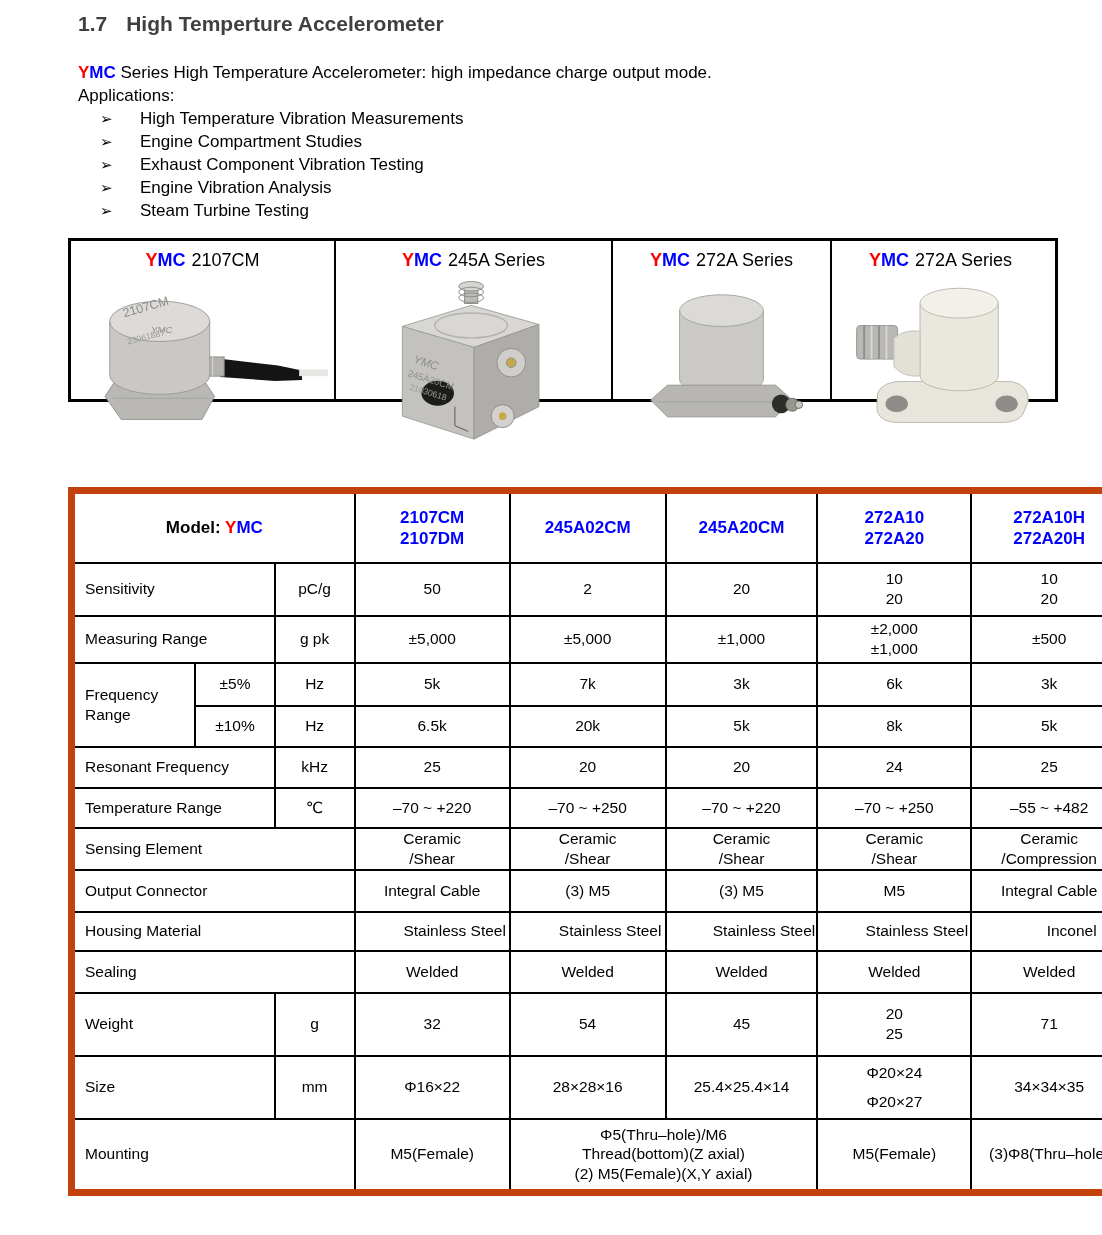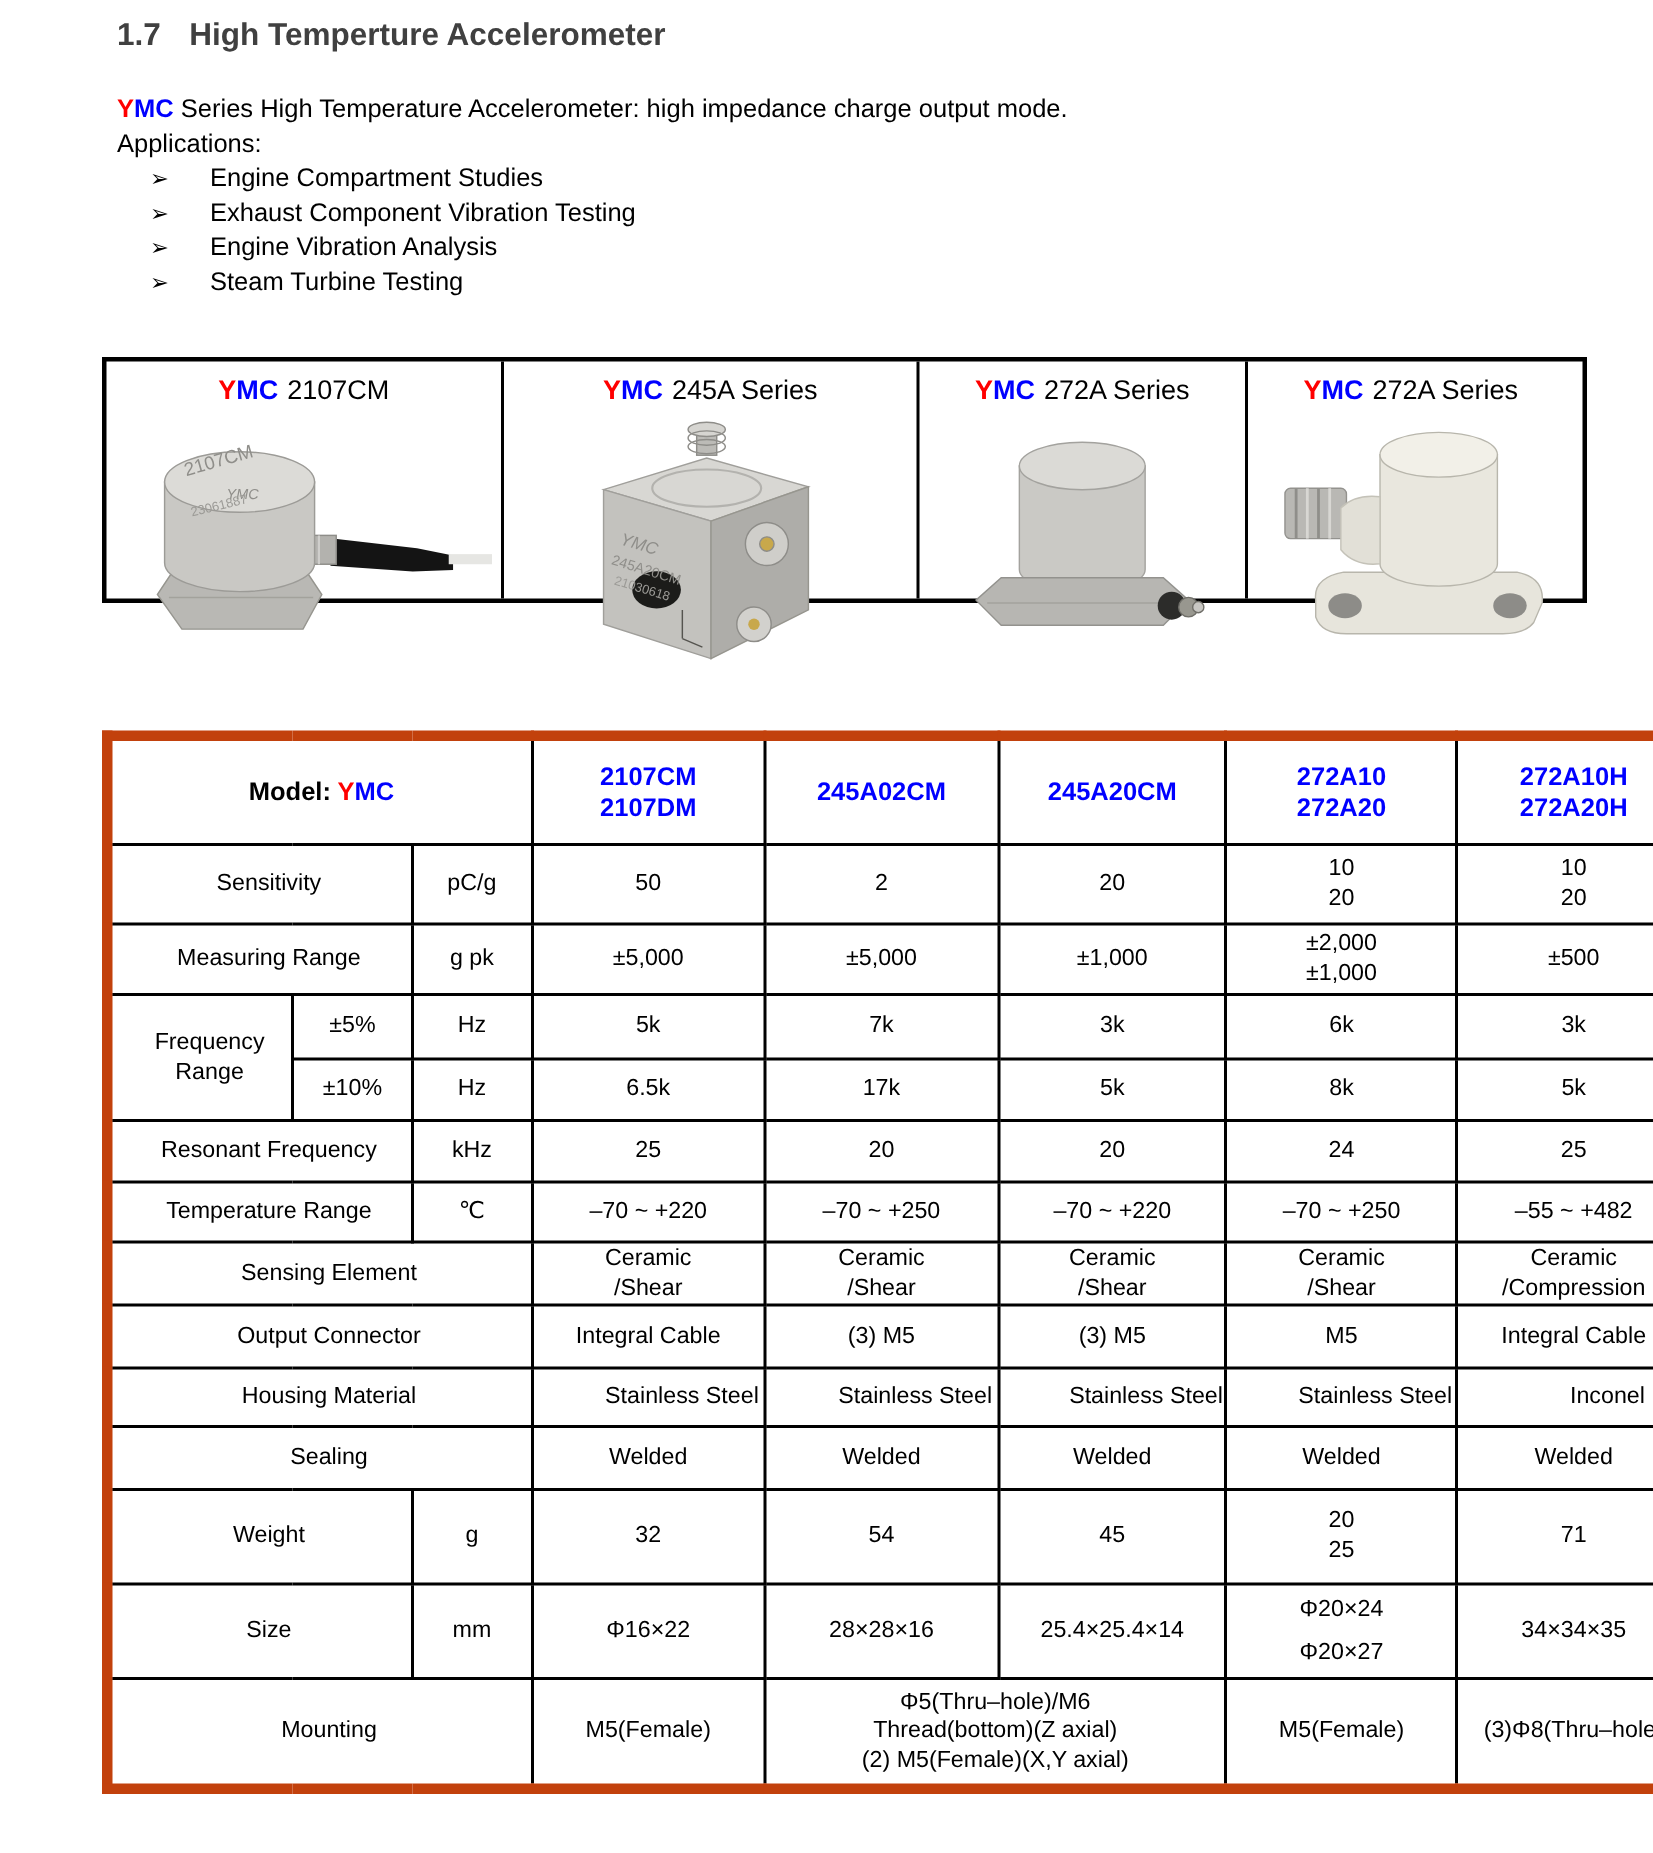--- a/index.html
+++ b/index.html
@@ -54,21 +54,21 @@
     font-size: 15.5px;
   }
   .spec td {
     border: 2px solid #000;
     padding: 0;
     text-align: center;
     vertical-align: middle;
     white-space: pre-line;
     line-height: 1.28;
   }
-  .spec td.lbl { text-align: center; padding-left: 10px; }
+  .spec td.lbl { text-align: left; padding-left: 10px; }
   .spec td.hdr { font-size: 17px; font-weight: bold; }
   .spec td.model-names { color: #0000ff; font-weight: bold; font-size: 17px; line-height: 1.25; }
   .spec td.loose { line-height: 1.9; }
   .h72  td { height: 72px; }
   .h53  td { height: 53px; }
   .h47  td { height: 47px; }
   .h43  td { height: 43px; }
   .h41  td { height: 41px; }
   .h40  td { height: 40px; }
   .h42  td { height: 42px; }
@@ -85,20 +85,21 @@
   <div class="heading">
     <span class="num">1.7</span><span>High Temperture Accelerometer</span>
   </div>
 
   <div class="intro">
     <div><span class="brand-y">Y</span><span class="brand-mc">MC</span><span> Series High Temperature Accelerometer: high impedance charge output mode.</span></div>
     <div>Applications:</div>
   </div>
 
   <ul class="app-list">
+    <li><span class="marker">➢</span><span class="li-text">High Temperature Vibration Measurements</span></li>
     <li><span class="marker">➢</span><span class="li-text">Engine Compartment Studies</span></li>
     <li><span class="marker">➢</span><span class="li-text">Exhaust Component Vibration Testing</span></li>
     <li><span class="marker">➢</span><span class="li-text">Engine Vibration Analysis</span></li>
     <li><span class="marker">➢</span><span class="li-text">Steam Turbine Testing</span></li>
   </ul>
 
   <div class="gallery">
 
     <div class="g-cell g-c1 sep">
       <div class="g-caption"><span class="brand-y">Y</span><span class="brand-mc">MC</span><span class="name">2107CM</span></div>
@@ -233,21 +234,21 @@
         <td>5k</td>
         <td>7k</td>
         <td>3k</td>
         <td>6k</td>
         <td>3k</td>
       </tr>
       <tr class="h41">
         <td>±10%</td>
         <td>Hz</td>
         <td>6.5k</td>
-        <td>17k</td>
+        <td>20k</td>
         <td>5k</td>
         <td>8k</td>
         <td>5k</td>
       </tr>
       <tr class="h41">
         <td colspan="2" class="lbl">Resonant Frequency</td>
         <td>kHz</td>
         <td>25</td>
         <td>20</td>
         <td>20</td>

